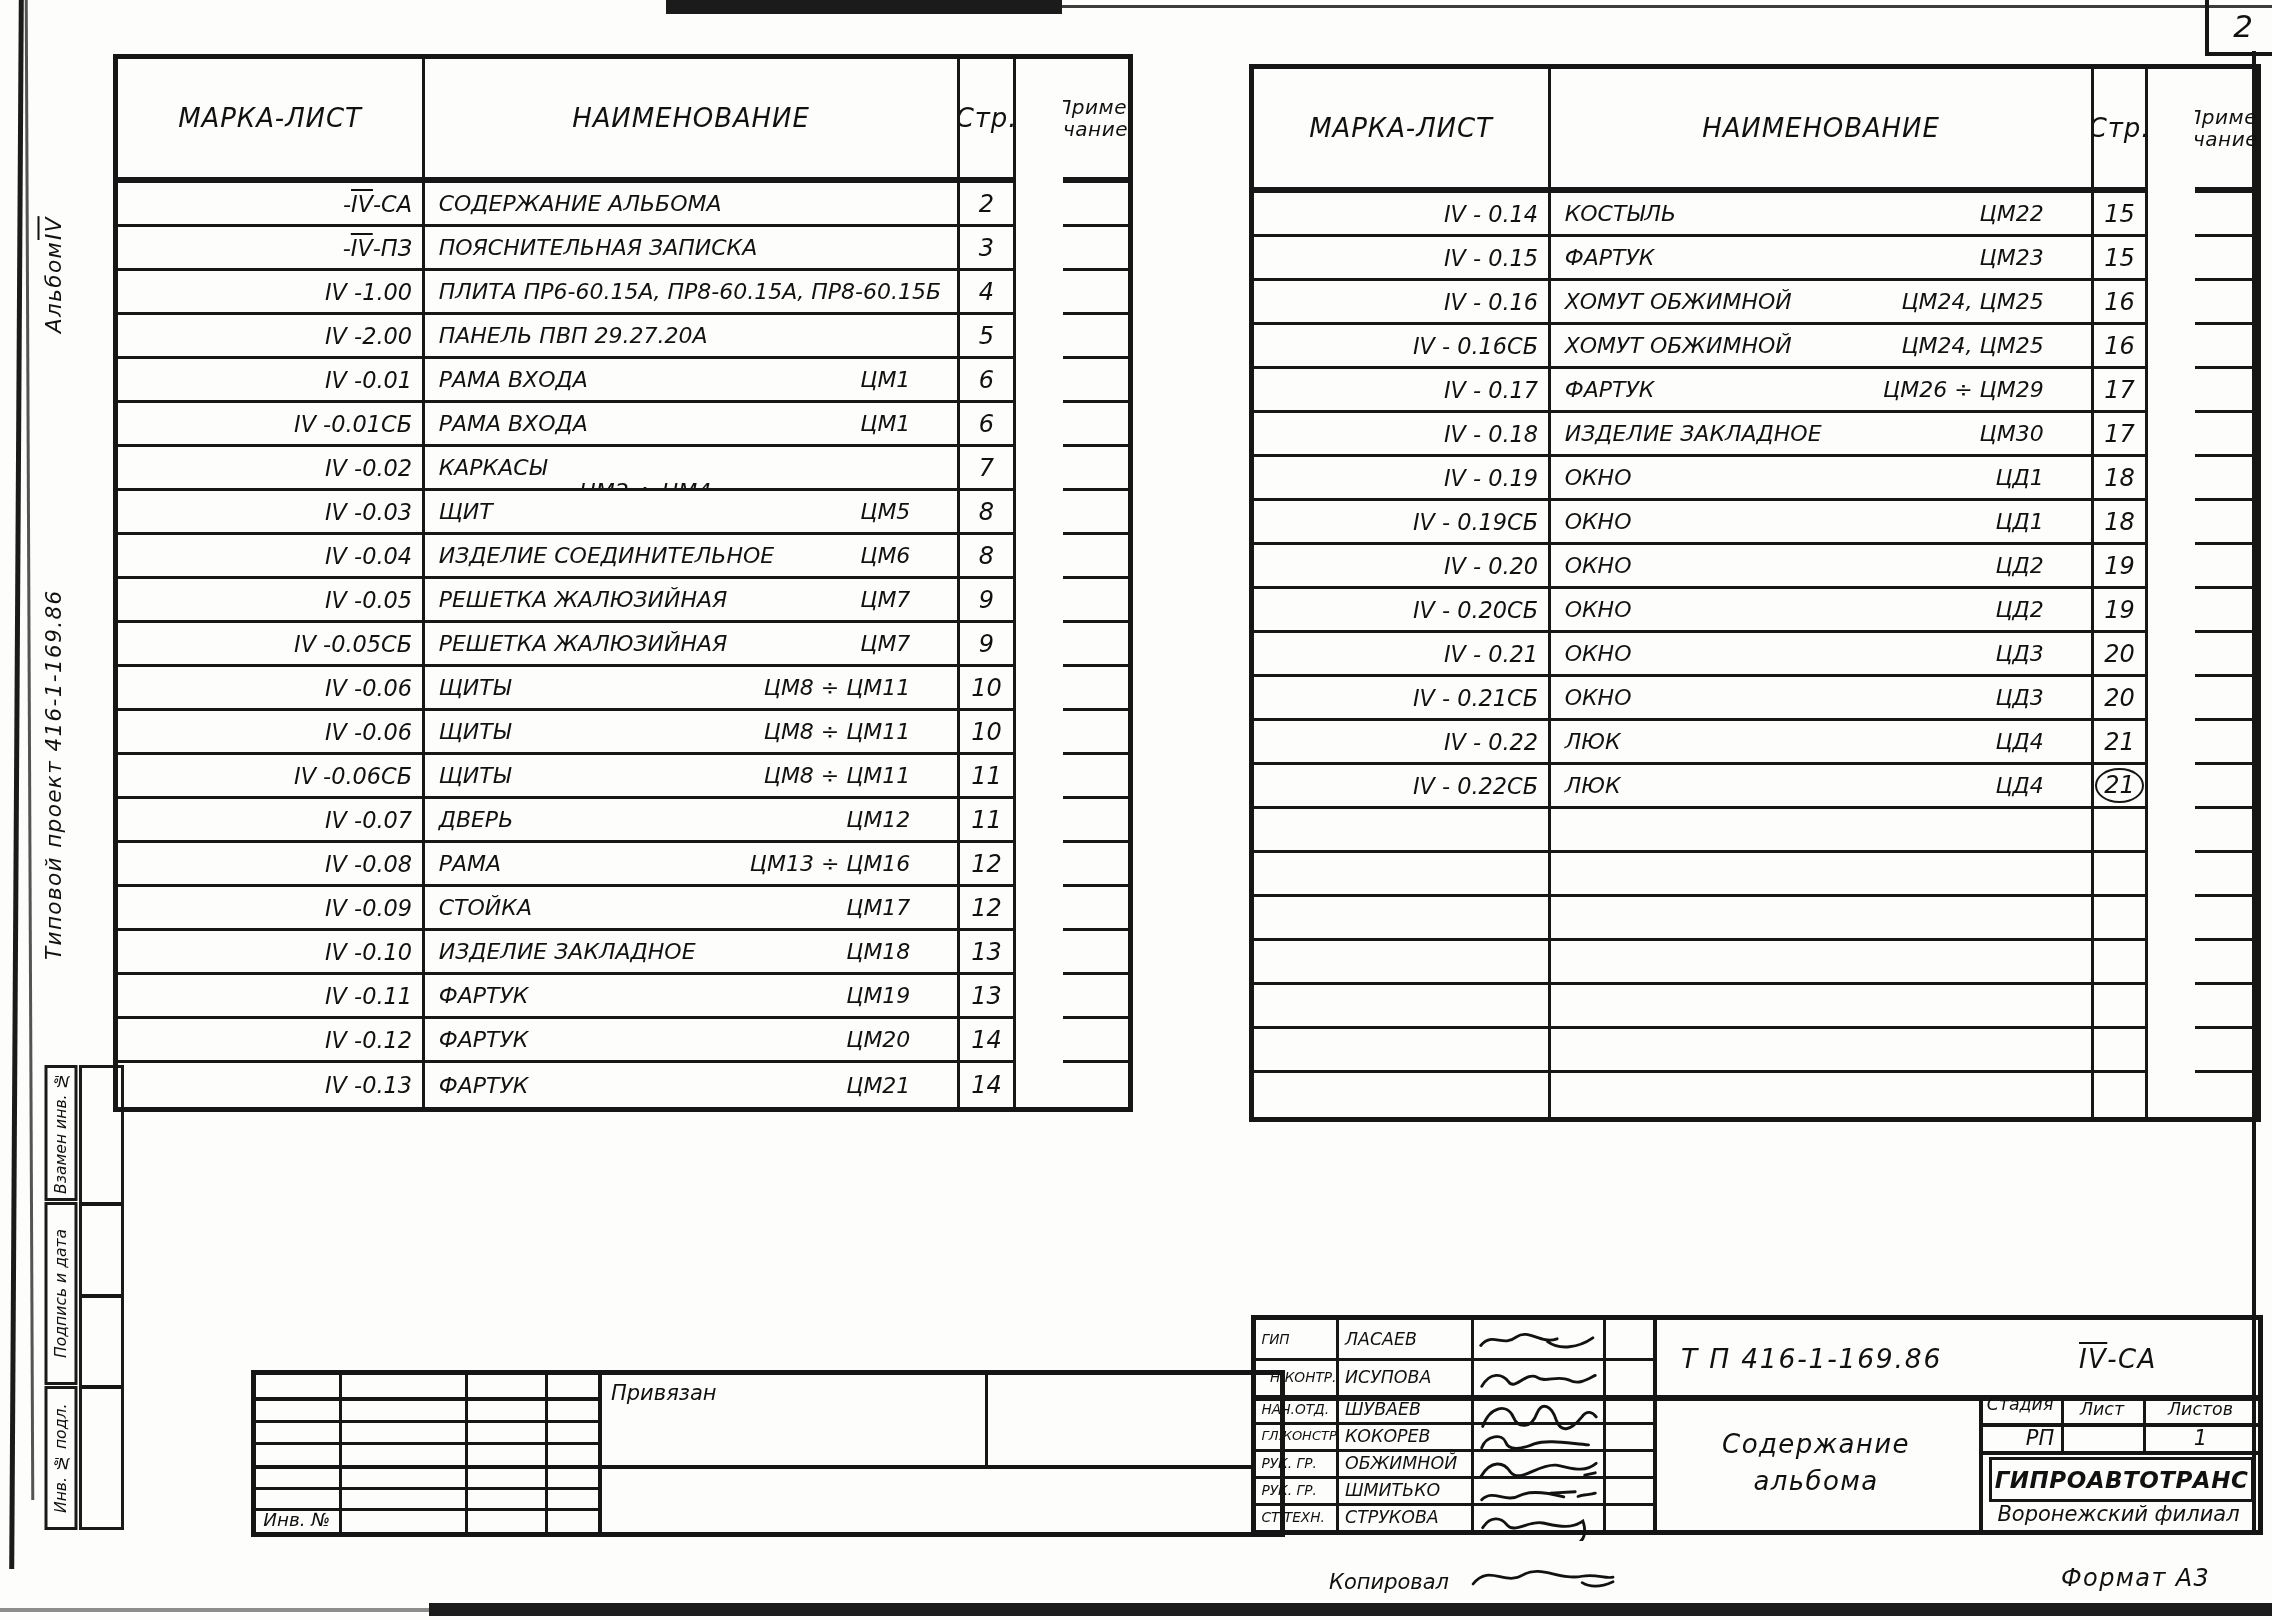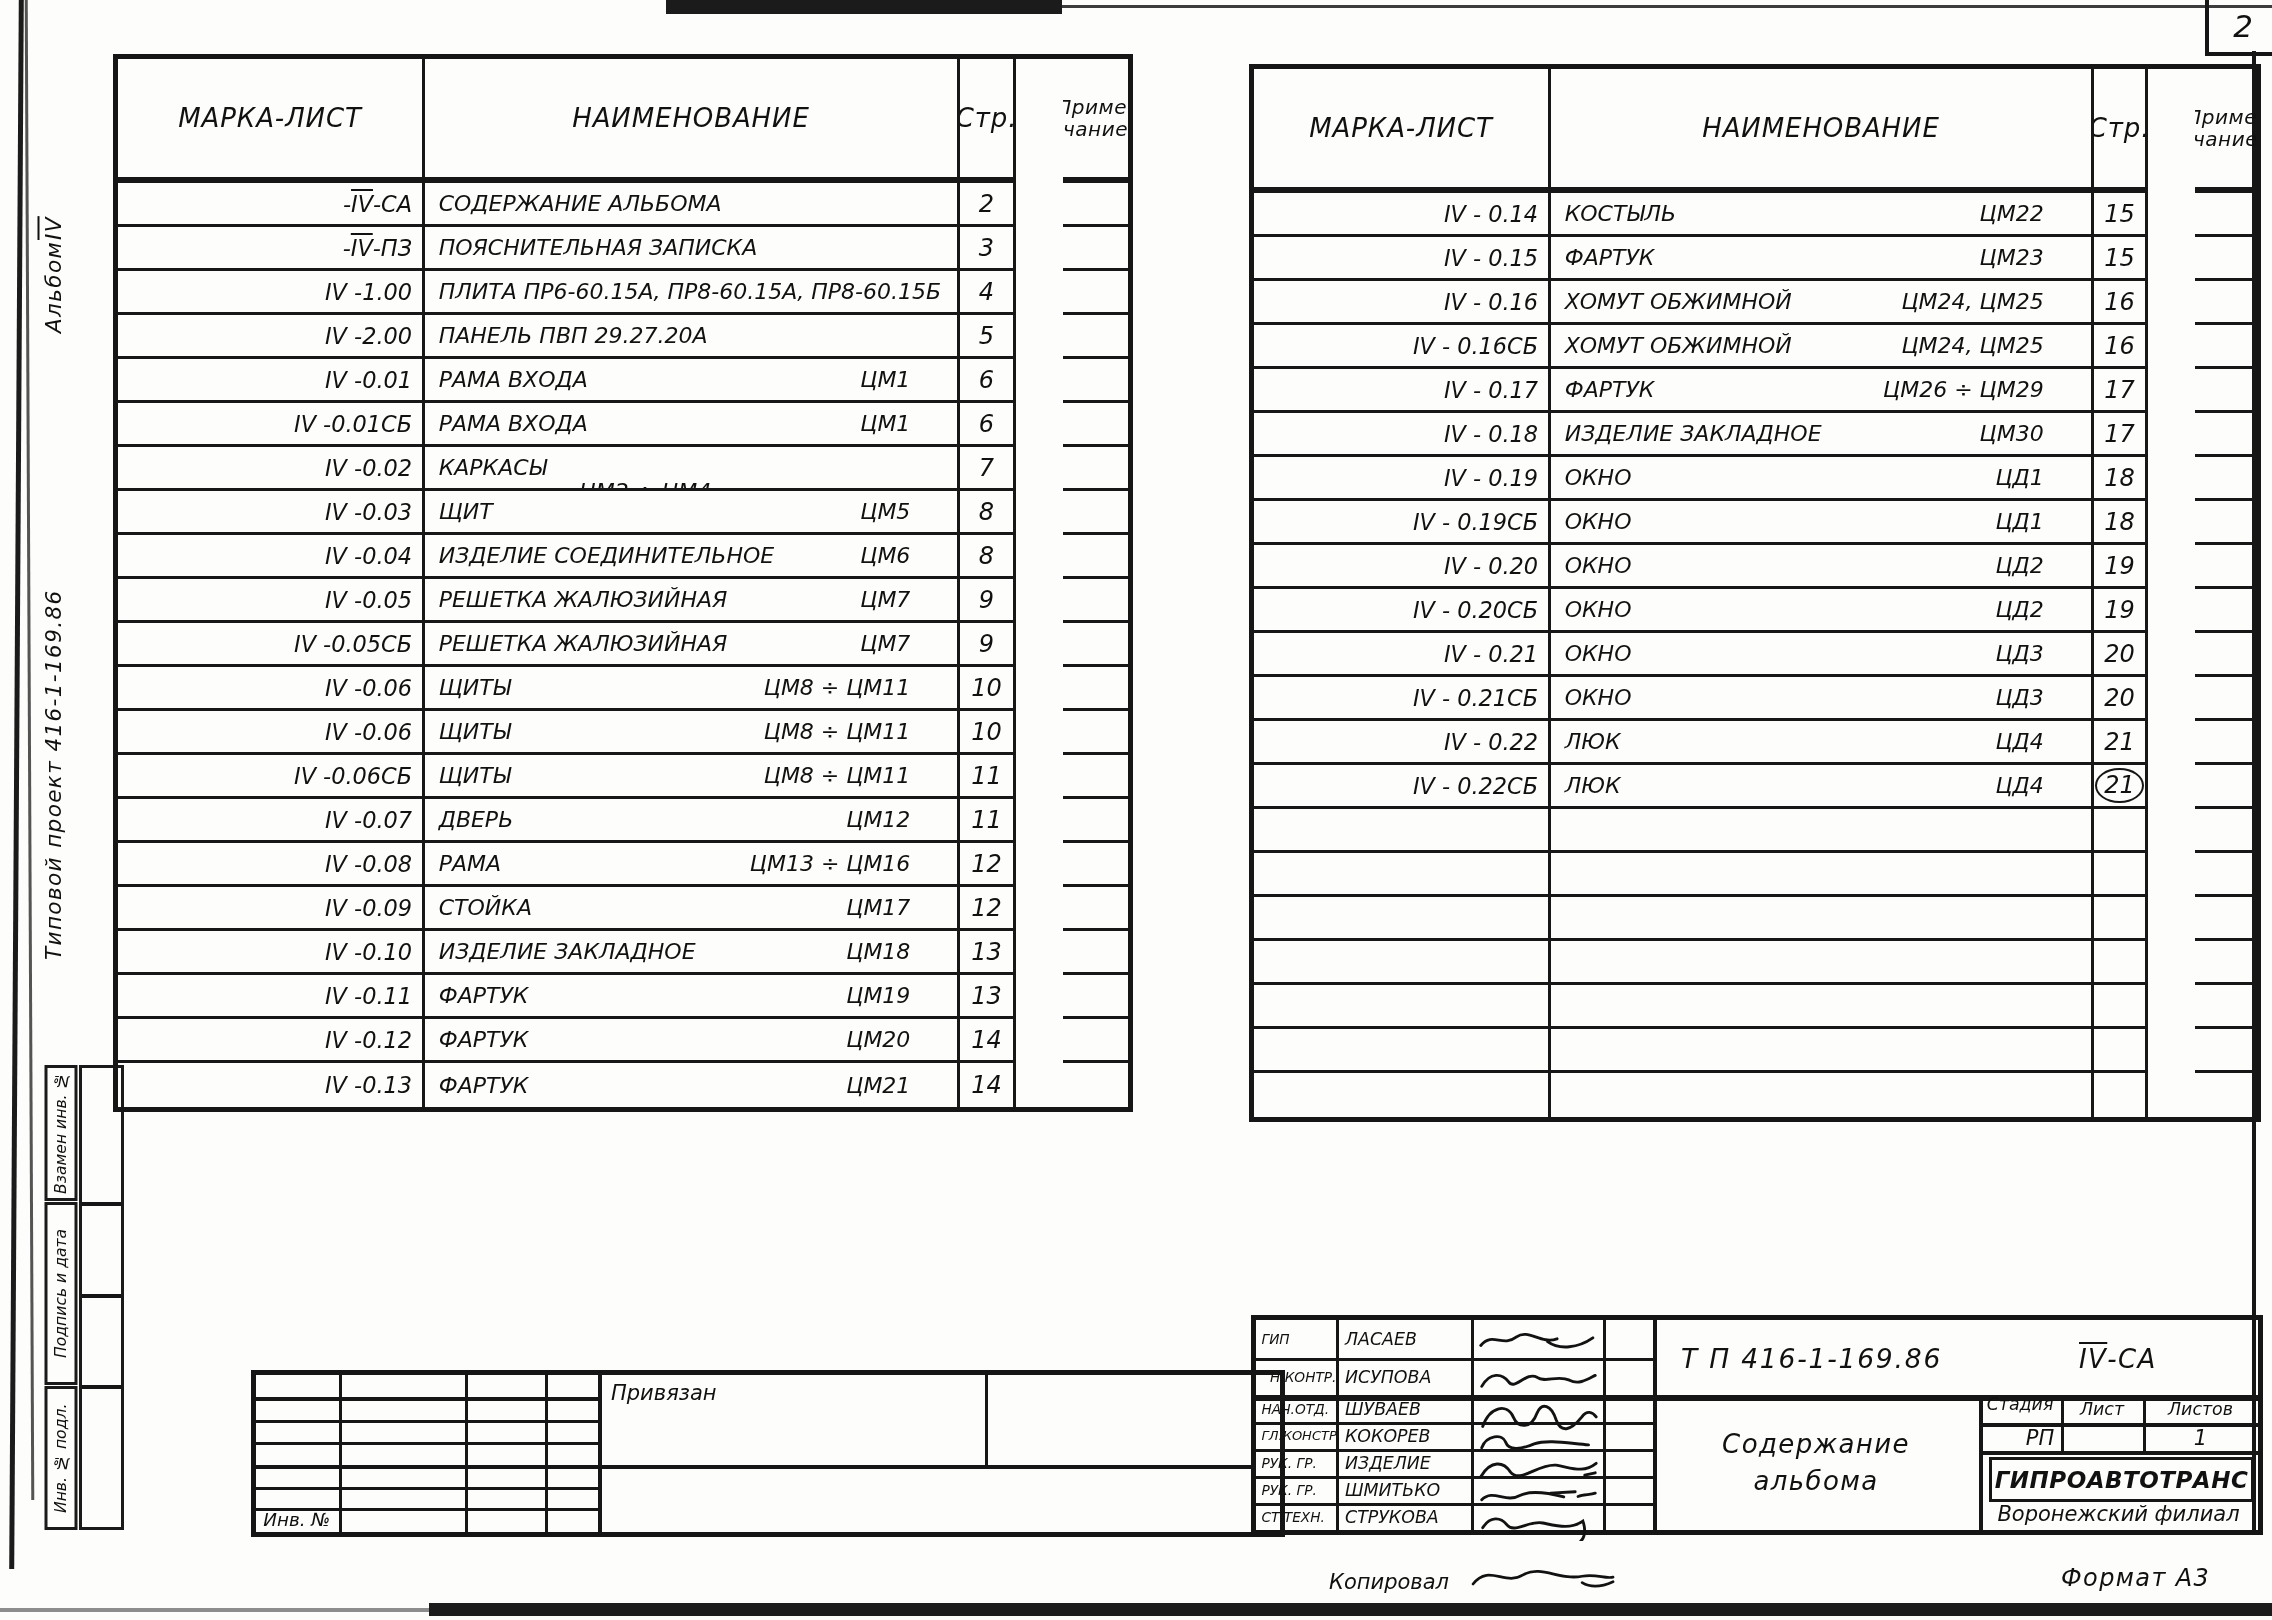--- a/index.html
+++ b/index.html
@@ -442,21 +442,21 @@
         <div class="tb-text" style="left: 89px; top: 75px; width: 124px; height: 27px; font-size: 17.4px;">ШУВАЕВ</div>
         <svg class="sig" width="124" height="36" viewBox="0 0 260 60" style="left: 220px; top: 77px;">
           <path d="M14,54 C30,10 66,6 78,34 C88,58 116,60 128,26 C138,2 158,9 168,40 C178,68 198,64 222,34 C232,20 244,23 252,34"></path>
         </svg>
         <div class="tb-text" style="left: 5.5px; top: 102px; width: 73px; height: 27px; font-size: 13px;">ГЛ.КОНСТР.</div>
         <div class="tb-text" style="left: 89px; top: 102px; width: 124px; height: 27px; font-size: 17.4px;">КОКОРЕВ</div>
         <svg class="sig" width="124" height="36" viewBox="0 0 260 60" style="left: 220px; top: 104px;">
           <path d="M12,42 C22,15 56,12 62,30 C68,48 94,46 122,34 C150,24 196,33 236,36"></path>
         </svg>
         <div class="tb-text" style="left: 5.5px; top: 129px; width: 73px; height: 27px; font-size: 13.7px;">РУК. ГР.</div>
-        <div class="tb-text" style="left: 89px; top: 129px; width: 124px; height: 27px; font-size: 17.4px;">ИЗДЕЛИЕ</div>
+        <div class="tb-text" style="left: 89px; top: 129px; width: 124px; height: 27px; font-size: 17.4px;">ОБЖИМНОЙ</div>
         <svg class="sig" width="124" height="36" viewBox="0 0 260 60" style="left: 220px; top: 131px;">
           <path d="M10,46 C32,10 58,15 72,36 C92,62 130,18 168,22 C200,27 224,40 252,18 M228,43 L250,38"></path>
         </svg>
         <div class="tb-text" style="left: 5.5px; top: 156px; width: 73px; height: 27px; font-size: 13.7px;">РУК. ГР.</div>
         <div class="tb-text" style="left: 89px; top: 156px; width: 124px; height: 27px; font-size: 17.4px;">ШМИТЬКО</div>
         <svg class="sig" width="124" height="36" viewBox="0 0 260 60" style="left: 220px; top: 158px;">
           <path d="M12,38 C36,14 62,46 92,29 C116,17 150,23 184,32 M156,24 L208,21 M214,31 C226,26 240,28 250,24"></path>
         </svg>
         <div class="tb-text" style="left: 5.5px; top: 183px; width: 73px; height: 27px; font-size: 13.7px;">СТ.ТЕХН.</div>
         <div class="tb-text" style="left: 89px; top: 183px; width: 124px; height: 27px; font-size: 17.4px;">СТРУКОВА</div>

